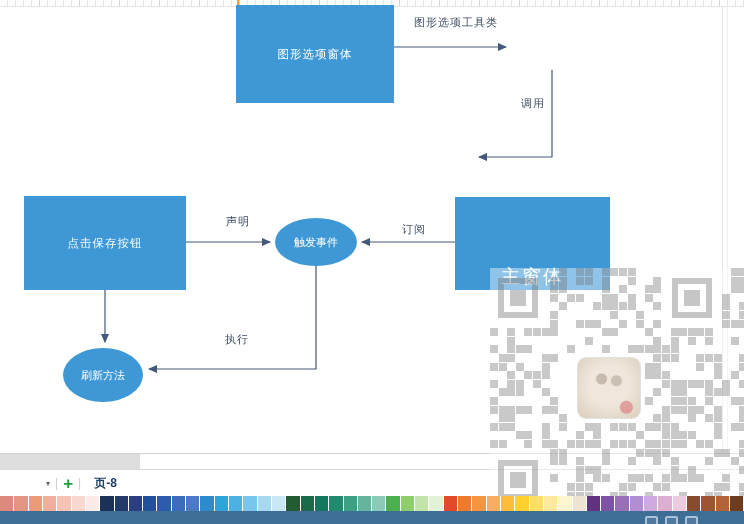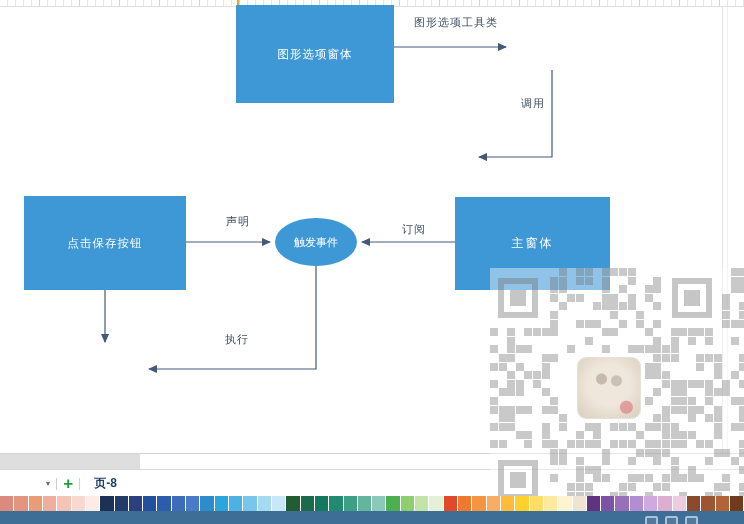--- a/index.html
+++ b/index.html
@@ -18,21 +18,21 @@
   .ruler-marker{position:absolute; top:0; width:2px; height:6px; background:#e8a33d;}
   
   .canvas-lines{position:absolute; left:0; top:0; width:744px; height:524px; z-index:1;}
   .vscroll-line{position:absolute; top:7px; height:446px; width:1px; background:#e3e3e3; z-index:1;}
   .shape{
     position:absolute; background:#3f98d6; color:#ffffff; z-index:2;
     display:flex; align-items:center; justify-content:center; text-align:center;
     font-size:11.5px; letter-spacing:1px;
   }
   .shape.ellipse{border-radius:50%; font-size:11px; letter-spacing:0;}
-  .shape.big-label{font-size:12px; letter-spacing:2px;}
+  .shape.big-label{font-size:19px; letter-spacing:2px;align-items:flex-end;}
   .conn-label{
     position:absolute; z-index:2; color:#3d4d61; font-size:11px; letter-spacing:1px; white-space:nowrap;
   }
   
   .qr{
     position:absolute; left:490px; top:268px; width:254px; height:228px;
     background:rgba(255,255,255,0.42); z-index:5; overflow:hidden;
   }
   .qr .module{position:absolute; width:8px; height:8px; background:rgba(112,112,112,0.38);}
   .finder{
@@ -116,20 +116,23 @@
   </div>
 
   <div class="shape ellipse" style="left:275px; top:218px; width:82px; height:48px;">
     <span>触发事件</span>
   </div>
 
   <div class="shape big-label" style="left:455px; top:197px; width:155px; height:93px;">
     <span>主窗体</span>
   </div>
 
+  <div class="shape ellipse" style="left:63px; top:348px; width:80px; height:54px;">
+    <span>刷新方法</span>
+  </div>
 
   <div class="conn-label" style="left:414px; top:15px;">图形选项工具类</div>
   <div class="conn-label" style="left:521px; top:96px;">调用</div>
   <div class="conn-label" style="left:226px; top:214px;">声明</div>
   <div class="conn-label" style="left:402px; top:222px;">订阅</div>
   <div class="conn-label" style="left:225px; top:332px;">执行</div>
 
   <div class="qr" id="qr">
     <div class="finder" style="left:8px; top:10px;">
         <div class="finder-core"></div>

